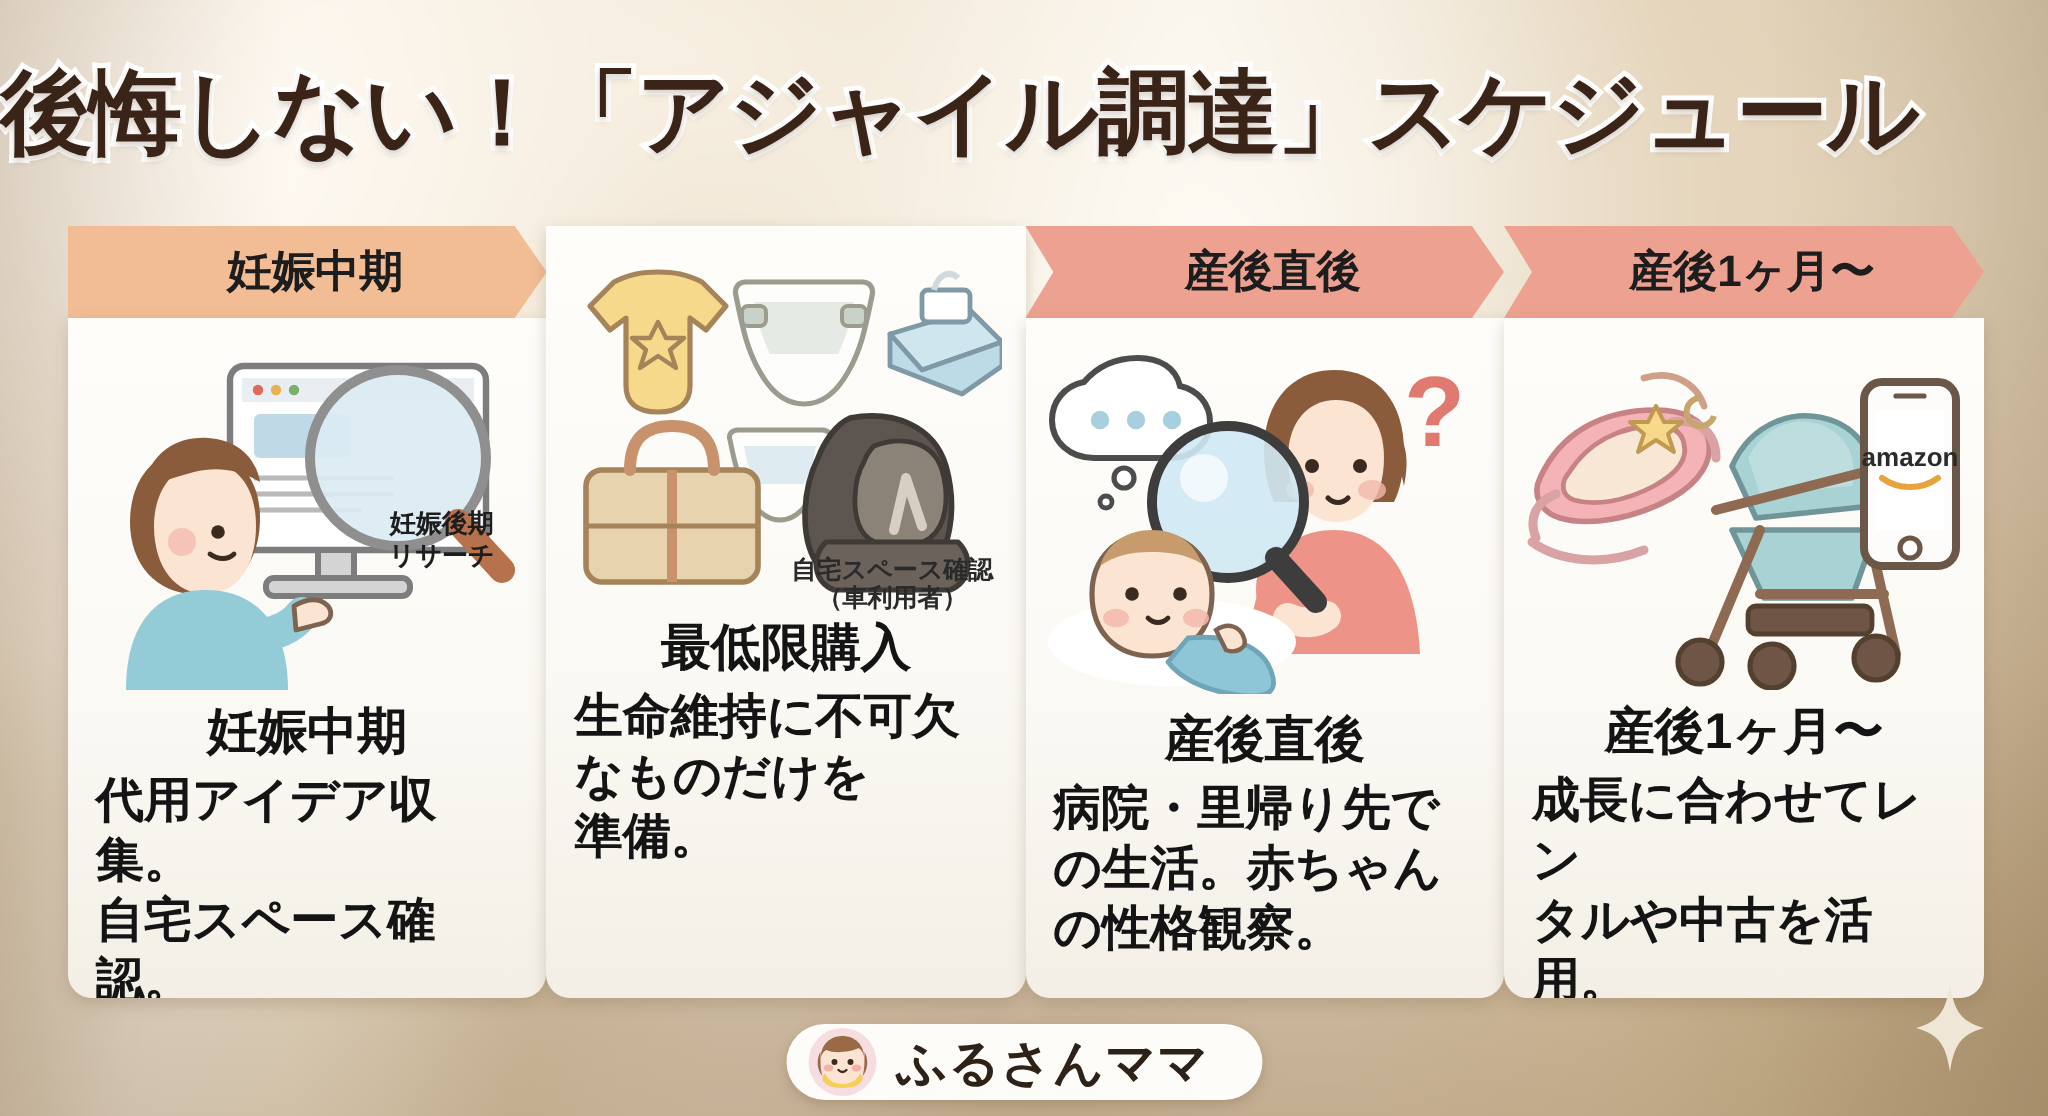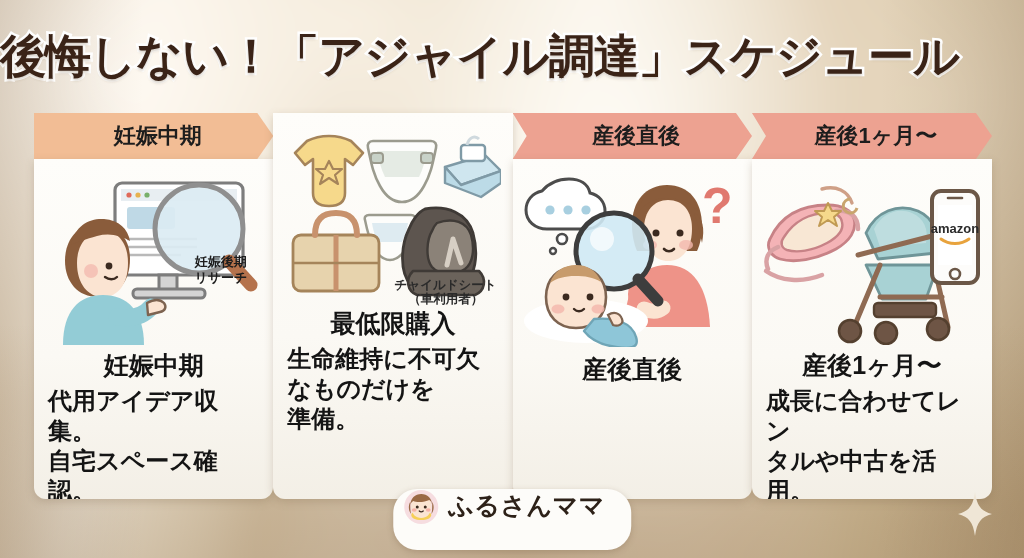--- a/index.html
+++ b/index.html
@@ -112,25 +112,25 @@
   .card-body {
     font-size: 24px; font-weight: 700; color: #141414;
     line-height: 1.25; text-align: left;
     white-space: pre-line; width: 100%; padding-left: 4px;
   }
 
   
   .brand {
     position: absolute; left: 50%; transform: translateX(-50%);
     bottom: 8px;
-    height: 61px; padding: 0 26px 0 10px;
+    height: 38px; padding: 0 26px 0 10px;
     background: #fdfcf9;
     border-radius: 24px;
     box-shadow: 0 2px 6px rgba(110,85,60,.28);
-    display: flex; align-items: flex-start; gap: 9px;
+    display: flex; align-items: center; gap: 9px;
     z-index: 7;
   }
   .brand-name {
     font-size: 25px; font-weight: 700; color: #2d2118; letter-spacing: .5px;
   }
   .sparkle {
     position: absolute; right: 32px; bottom: 22px;
     width: 34px; height: 44px; z-index: 6;
   }
 </style>
@@ -216,21 +216,21 @@
             <rect x="8" y="112" width="86" height="56" rx="8" fill="#e7d3ad" stroke="#a5845a" stroke-width="2.8"></rect>
             <path d="M30 112c0-16 8-22 21-22s21 6 21 22" fill="none" stroke="#c8926d" stroke-width="6" stroke-linecap="round"></path>
             <line x1="51" y1="112" x2="51" y2="168" stroke="#c8926d" stroke-width="5"></line>
             <line x1="8" y1="140" x2="94" y2="140" stroke="#a5845a" stroke-width="2.4"></line>
 
             <path d="M140 86c22-4 42 4 48 24 6 22 2 44-10 54-14 11-40 10-52-2-12-13-10-40-2-56 3-8 9-17 16-20z" fill="#5d554f" stroke="#3f3a36" stroke-width="2.8" stroke-linejoin="round"></path>
             <path d="M152 100c16-6 30-1 34 12 4 14 2 28-6 34-10 7-26 6-33-2-7-9-5-28 0-36 1-3 3-6 5-8z" fill="#8b8278" stroke="#3f3a36" stroke-width="2.4"></path>
             <path d="M168 116l-6 26m6-26l8 24" stroke="#d7cfc4" stroke-width="5" fill="none" stroke-linecap="round"></path>
             <path d="M128 148c-8 8-6 20 4 24h58c10-4 12-16 4-24z" fill="#6b635b" stroke="#3f3a36" stroke-width="2.6" stroke-linejoin="round"></path>
           </svg>
-          <div class="art-caption" style="right:6px;bottom:-4px;">チャイルドシート
+          <div class="art-caption" style="right:6px;bottom:-4px;">自宅スペース確認
 （車利用者）</div>
         </div>
         <div class="card-title">最低限購入</div>
         <div class="card-body">生命維持に不可欠
 なものだけを
 準備。</div>
       </div>
     </div>
 
     <div class="col">
@@ -274,20 +274,23 @@
             <circle cx="42" cy="128" r="3.4" fill="#3b2a20"></circle>
             <circle cx="66" cy="128" r="3.4" fill="#3b2a20"></circle>
             <ellipse cx="34" cy="140" rx="6.5" ry="4.6" fill="#f3b8ae" opacity=".85"></ellipse>
             <ellipse cx="74" cy="140" rx="6.5" ry="4.6" fill="#f3b8ae" opacity=".85"></ellipse>
             <path d="M50 140c3 3 7 3 10 0" stroke="#3b2a20" stroke-width="2.4" fill="none" stroke-linecap="round"></path>
             <path d="M70 150c22-2 38 4 42 18 4 12-8 12-20 10-14-2-26-8-32-16z" fill="#8ec6d8" stroke="#6fa5b6" stroke-width="2.4" stroke-linejoin="round"></path>
             <path d="M84 146c6-4 12-2 14 4 2 5-4 8-9 6z" fill="#fbe4d2" stroke="#7d6350" stroke-width="2.2"></path>
           </svg>
         </div>
         <div class="card-title">産後直後</div>
+        <div class="card-body">病院・里帰り先で
+の生活。赤ちゃん
+の性格観察。</div>
       </div>
     </div>
 
     <div class="col">
       <div class="ribbon" style="background:#eda291">
         <span class="ribbon-label">産後1ヶ月〜</span>
       </div>
       <div class="card">
         <div class="art">
           <svg width="220" height="178" viewBox="0 0 220 178">

